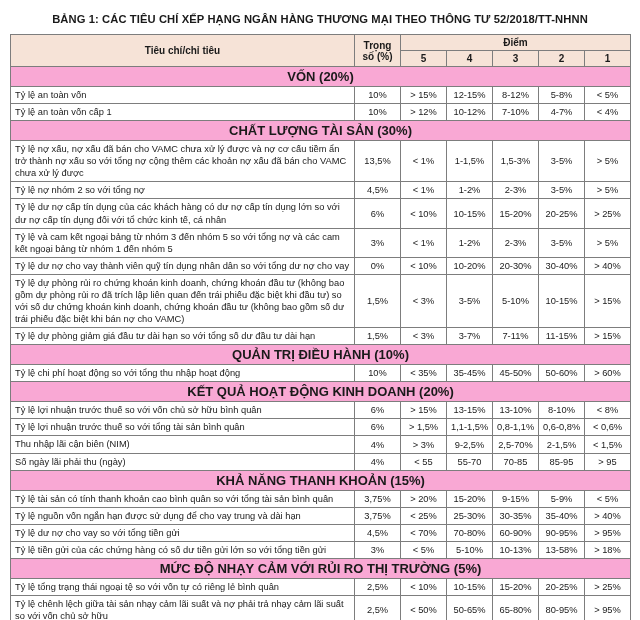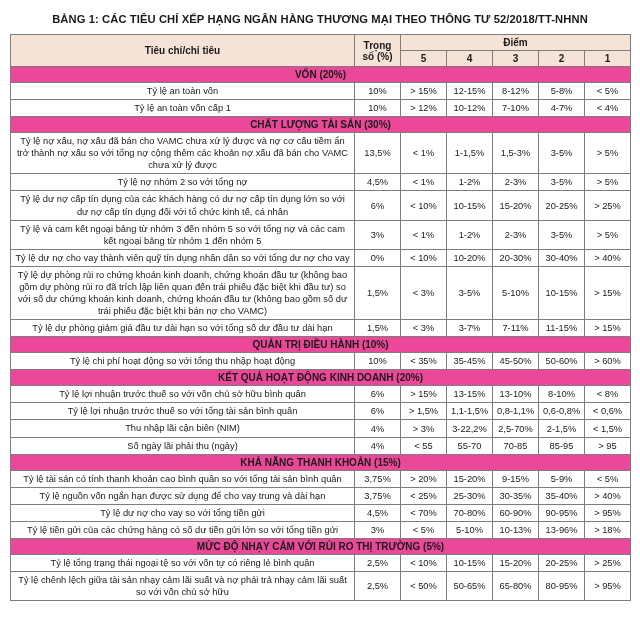--- a/index.html
+++ b/index.html
@@ -47,28 +47,28 @@
     padding: 5px 3px;
   }
   .hdr-score-num {
     background: #f6e3d7;
     text-align: center;
     font-weight: bold;
     font-size: 10px;
     padding: 3px 2px;
   }
   .section-row td {
-    background: #ec4899;
+    background: #f9a8d4;
     text-align: center;
     font-weight: bold;
-    font-size: 10px;
+    font-size: 13px;
     padding: 3px 4px;
   }
   td.crit {
-    text-align: center;
+    text-align: left;
     font-size: 9.3px;
     line-height: 1.3;
   }
   td.num {
     text-align: center;
     font-size: 9.3px;
     white-space: nowrap;
   }
   .source {
     text-align: right;
@@ -227,21 +227,21 @@
           <td class="num">&gt; 1,5%</td>
           <td class="num">1,1-1,5%</td>
           <td class="num">0,8-1,1%</td>
           <td class="num">0,6-0,8%</td>
           <td class="num">&lt; 0,6%</td>
         </tr>
         <tr>
           <td class="crit">Thu nhập lãi cận biên (NIM)</td>
           <td class="num">4%</td>
           <td class="num">&gt; 3%</td>
-          <td class="num">3-22,2%</td>
+          <td class="num">9-2,5%</td>
           <td class="num">2,5-70%</td>
           <td class="num">2-1,5%</td>
           <td class="num">&lt; 1,5%</td>
         </tr>
         <tr>
           <td class="crit">Số ngày lãi phải thu (ngày)</td>
           <td class="num">4%</td>
           <td class="num">&lt; 55</td>
           <td class="num">55-70</td>
           <td class="num">70-85</td>
@@ -277,21 +277,21 @@
           <td class="num">60-90%</td>
           <td class="num">90-95%</td>
           <td class="num">&gt; 95%</td>
         </tr>
         <tr>
           <td class="crit">Tỷ lệ tiền gửi của các chứng hàng có số dư tiền gửi lớn so với tổng tiền gửi</td>
           <td class="num">3%</td>
           <td class="num">&lt; 5%</td>
           <td class="num">5-10%</td>
           <td class="num">10-13%</td>
-          <td class="num">13-96%</td>
+          <td class="num">13-58%</td>
           <td class="num">&gt; 18%</td>
         </tr>
         <tr class="section-row">
           <td colspan="7">MỨC ĐỘ NHẠY CẢM VỚI RỦI RO THỊ TRƯỜNG (5%)</td>
         </tr>
         <tr>
           <td class="crit">Tỷ lệ tổng trạng thái ngoại tệ so với vốn tự có riêng lẻ bình quân</td>
           <td class="num">2,5%</td>
           <td class="num">&lt; 10%</td>
           <td class="num">10-15%</td>

